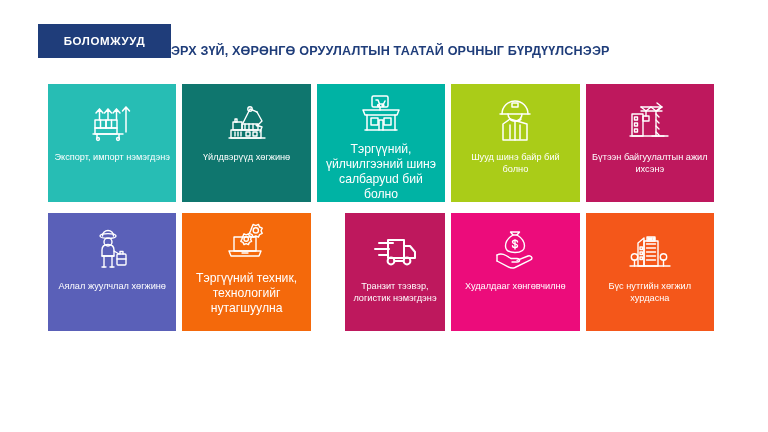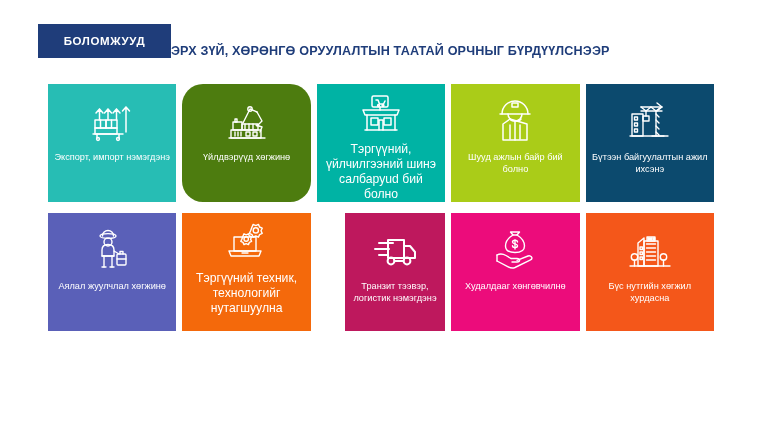--- a/index.html
+++ b/index.html
@@ -136,21 +136,21 @@
           <rect x="6" y="28" width="22" height="6"></rect>
           <path d="M4 34 H34"></path>
           <path d="M8 34 V38 M30 34 V38"></path>
           <circle cx="9" cy="39" r="1.4"></circle>
           <circle cx="29" cy="39" r="1.4"></circle>
         </svg>
       </div>
       <div class="card-label">Экспорт, импорт нэмэгдэнэ</div>
     </div>
 
-    <div class="card" style="background: #4d7c0f; border-radius: 21px;">
+    <div class="card" style="background: #0f766e;">
       <div class="card-icon">
         <svg width="48" height="44" viewBox="0 0 48 44" fill="none" stroke="#ffffff" stroke-width="1.4" stroke-linecap="round" stroke-linejoin="round">
           <path d="M20 23 L27 9 L34 12"></path>
           <path d="M34 12 L39 21 L34 26"></path>
           <circle cx="27" cy="9" r="2.2"></circle>
           <path d="M33 25 L39 27 L37 32"></path>
           <rect x="10" y="22" width="9" height="8"></rect>
           <path d="M12 19 h2 v3 h-2 z"></path>
           <rect x="19" y="24" width="16" height="6"></rect>
           <path d="M22 24 v6 M26 24 v6 M30 24 v6"></path>
@@ -188,24 +188,24 @@
         <svg width="42" height="44" viewBox="0 0 42 44" fill="none" stroke="#ffffff" stroke-width="1.5" stroke-linecap="round" stroke-linejoin="round">
           <path d="M8 14 a13 13 0 0 1 26 0"></path>
           <path d="M6 14 H36"></path>
           <path d="M18 3 h6 v4 h-6 z"></path>
           <path d="M14 14 a7 7 0 0 0 14 0"></path>
           <path d="M16 19 c1.5 2.5 9.5 2.5 11 0"></path>
           <path d="M16 19 L9 24 v16 h24 V24 Z"></path>
           <path d="M21 21 v19 M16 25 v14 M26 25 v14"></path>
         </svg>
       </div>
-      <div class="card-label">Шууд ажлын байр бий болно</div>
-    </div>
-
-    <div class="card" style="background: #0c4a6e;">
+      <div class="card-label">Шууд шинэ байр бий болно</div>
+    </div>
+
+    <div class="card" style="background: #be185d;">
       <div class="card-icon">
         <svg width="44" height="44" viewBox="0 0 44 44" fill="none" stroke="#ffffff" stroke-width="1.4" stroke-linecap="round" stroke-linejoin="round">
           <path d="M13 7 H34"></path>
           <path d="M13 7 L18 11 M23 7 L18 11 M23 7 L28 11 M33 7 L28 11"></path>
           <path d="M13 11 H34"></path>
           <path d="M29 3 L34 7 L29 11"></path>
           <path d="M18 11 V16"></path>
           <rect x="15" y="16" width="6" height="5"></rect>
           <path d="M28 11 V36"></path>
           <path d="M28 14 l3 3 M28 20 l3 3 M28 26 l3 3 M28 32 l3 3"></path>

